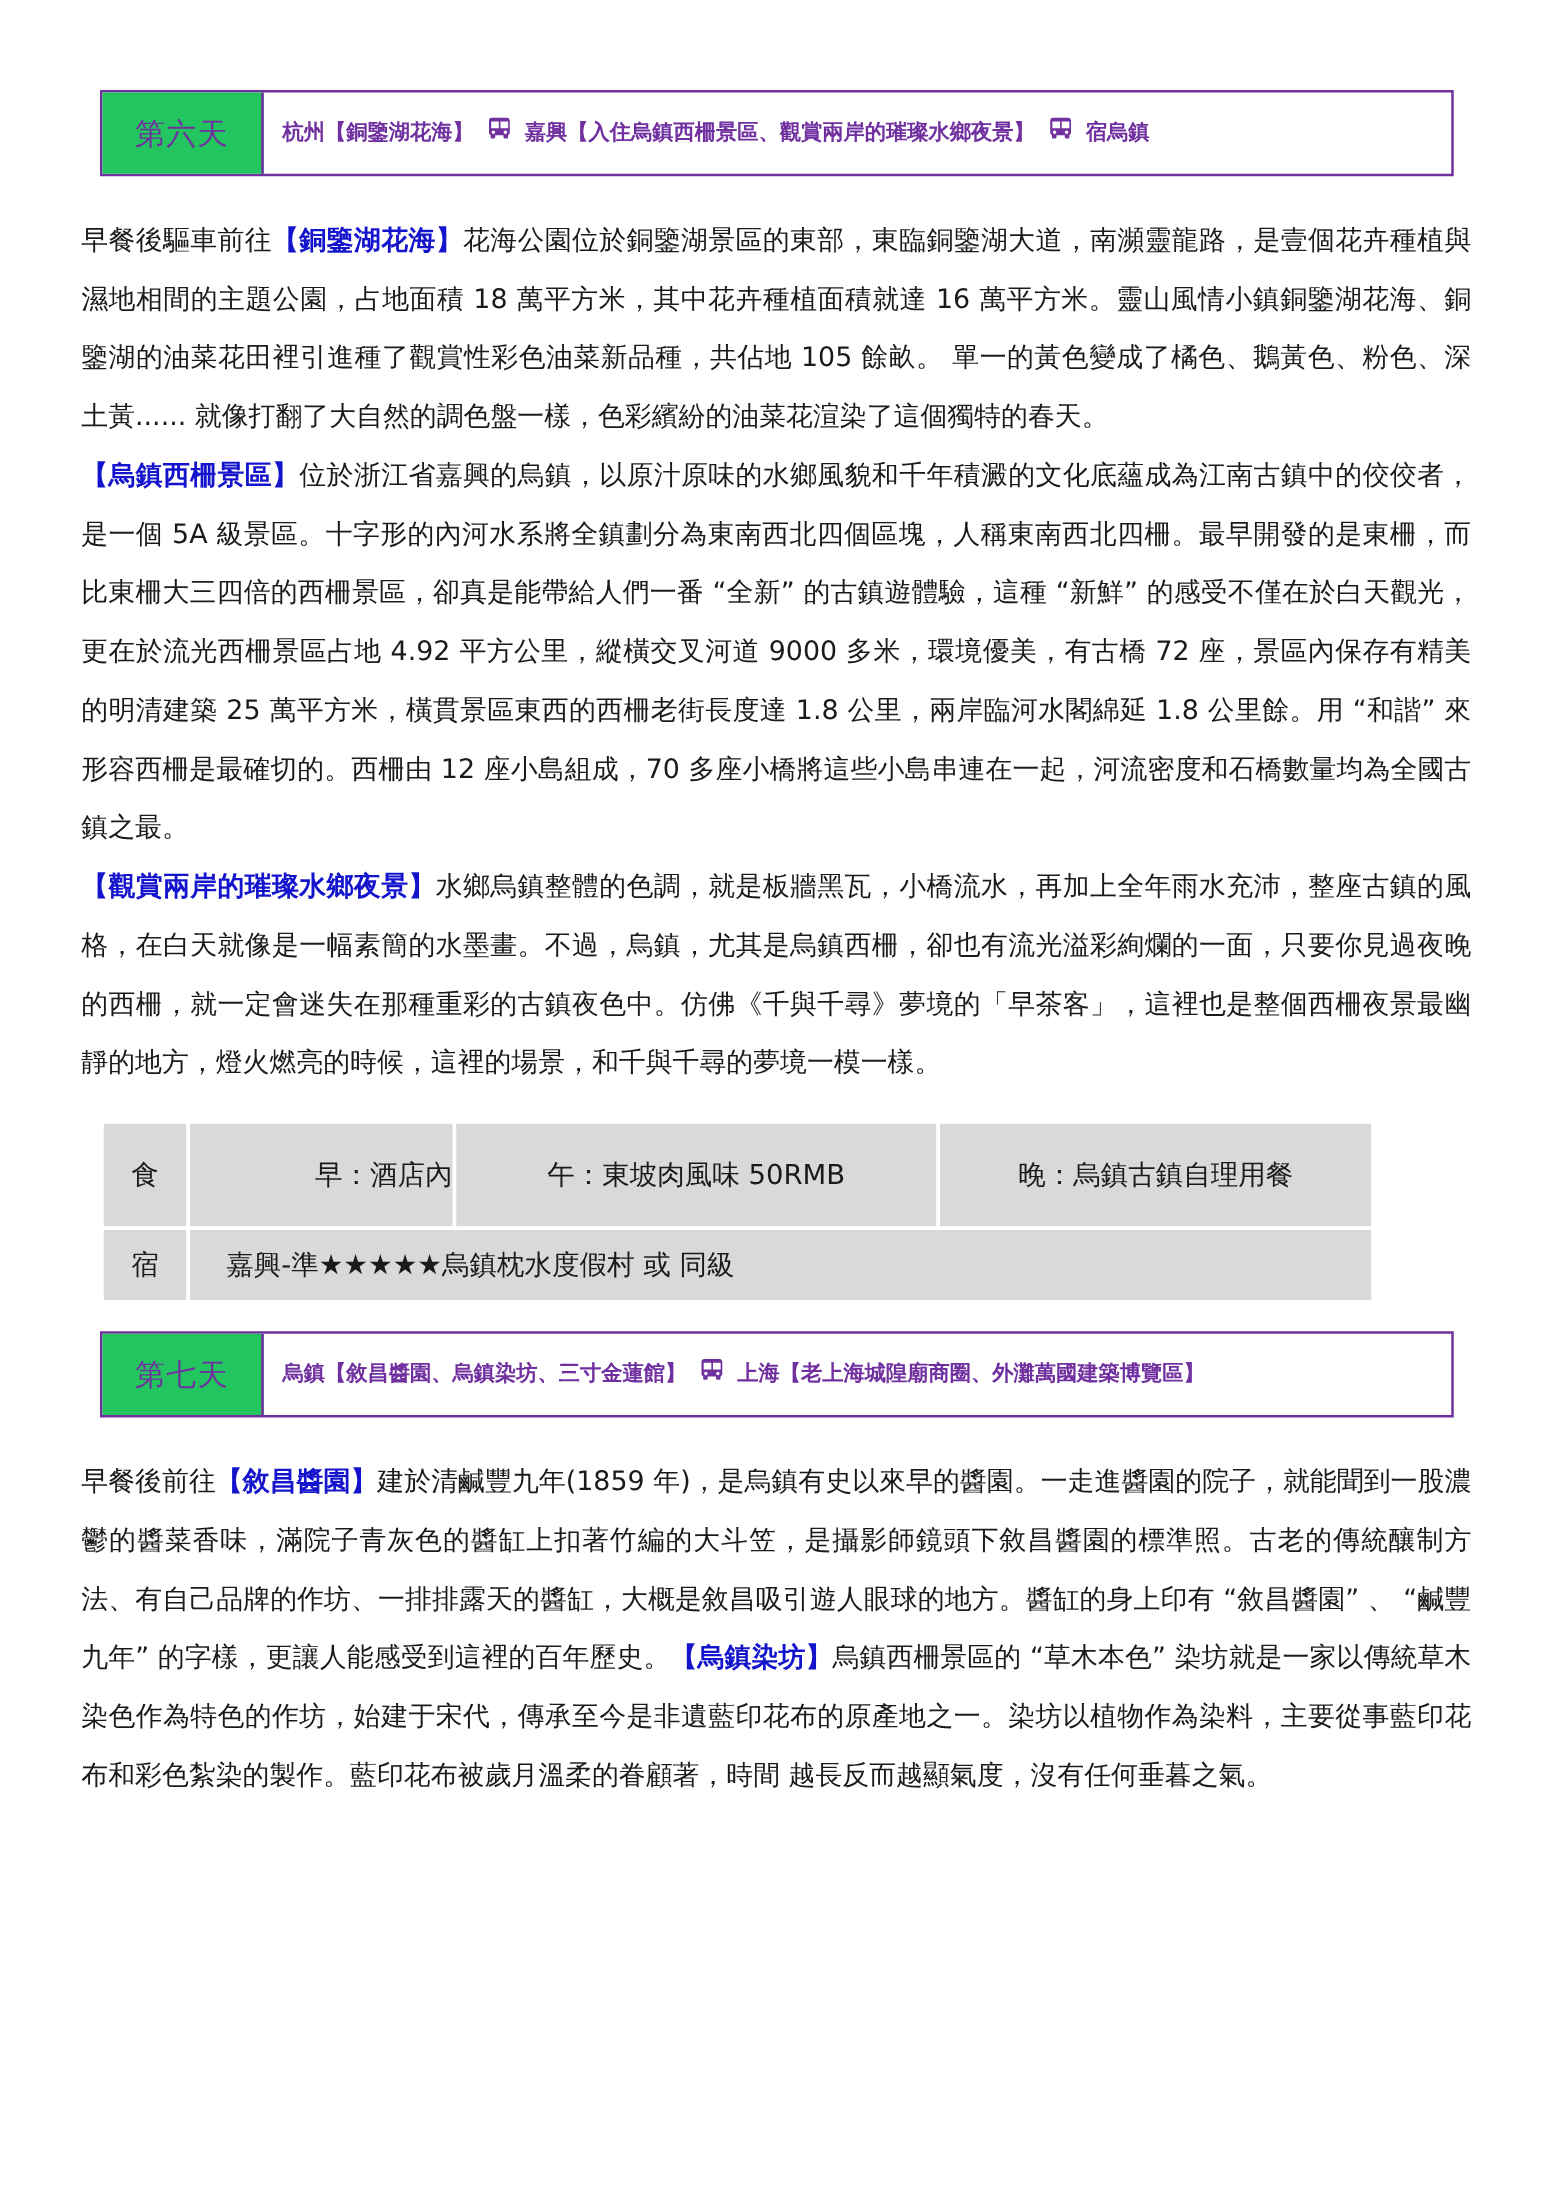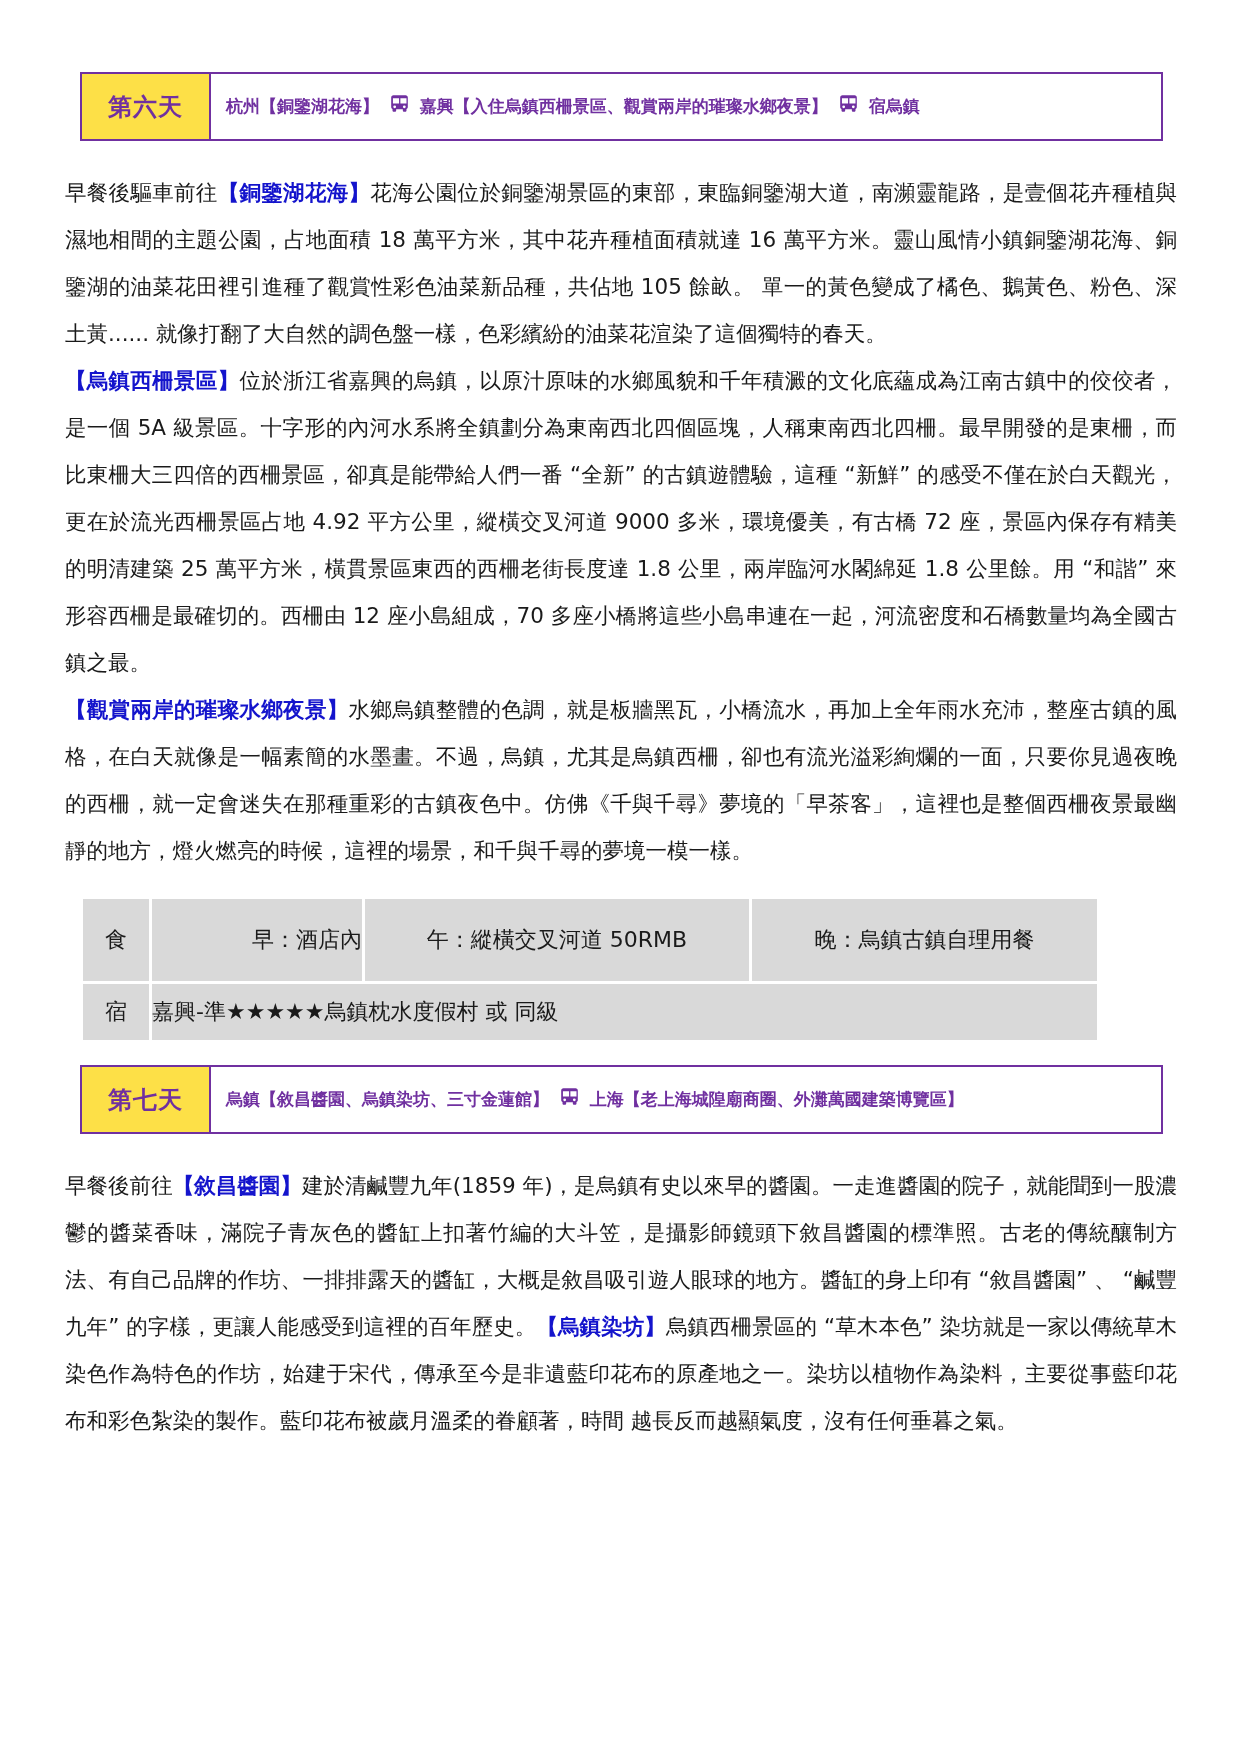--- a/index.html
+++ b/index.html
@@ -17,24 +17,24 @@
   .day-box {
     display:flex;
     margin-left:80px;
     width:1083px;
     border:2.5px solid #7030A0;
     background:#ffffff;
   }
   .day-box.first { margin-top:72px; }
   .day-box .label-cell {
     flex:0 0 129px;
-    background:#fde047;
+    background:#22c55e;
     border-right:2.5px solid #7030A0;
     display:flex; align-items:center; justify-content:center;
-    color:#7030A0; font-weight:bold; font-size:24px;
+    color:#7030A0; font-weight:normal; font-size:24px;
     letter-spacing:1px;
   }
   .day-box .title-cell {
     flex:1;
     padding:13px 16px 13px 15px;
     color:#7030A0; font-weight:bold;
     font-size:17px; line-height:39px;
     text-align:justify;
   }
   .bus-wrap { display:inline-block; vertical-align:-2px; margin:0 4px; }
@@ -65,21 +65,21 @@
     vertical-align:middle;
     text-align:center;
     color:#1a1a1a;
   }
   .meal-table tr.row-meal td { height:82px; }
   .meal-table tr.row-stay td { height:56px; }
   .meal-table td.lbl { width:66px; }
   .meal-table td.c1 { width:210px;text-align:right; }
   .meal-table td.c2 { width:384px; }
   .meal-table td.c3 { width:345px; }
-  .meal-table td.stay { text-align:left; padding-left:0; }
+  .meal-table td.stay { text-align:left; padding-left:29px; }
   .day-box.second { margin-top:22px; }
 </style>
 </head>
 <body>
 
 <div class="page">
 
   <div class="day-box first">
     <div class="label-cell">第六天</div>
     <div class="title-cell"><span>杭州【銅鑒湖花海】</span>
@@ -97,21 +97,21 @@
     <div class="para"><span>早餐後驅車前往</span><span class="hl">【銅鑒湖花海】</span><span>花海公園位於銅鑒湖景區的東部，東臨銅鑒湖大道，南瀕靈龍路，是壹個花卉種植與濕地相間的主題公園，占地面積 18 萬平方米，其中花卉種植面積就達 16 萬平方米。靈山風情小鎮銅鑒湖花海、銅鑒湖的油菜花田裡引進種了觀賞性彩色油菜新品種，共佔地 105 餘畝。 單一的黃色變成了橘色、鵝黃色、粉色、深土黃...... 就像打翻了大自然的調色盤一樣，色彩繽紛的油菜花渲染了這個獨特的春天。</span></div>
     <div class="para"><span class="hl">【烏鎮西柵景區】</span><span>位於浙江省嘉興的烏鎮，以原汁原味的水鄉風貌和千年積澱的文化底蘊成為江南古鎮中的佼佼者，是一個 5A 級景區。十字形的內河水系將全鎮劃分為東南西北四個區塊，人稱東南西北四柵。最早開發的是東柵，而比東柵大三四倍的西柵景區，卻真是能帶給人們一番 “全新” 的古鎮遊體驗，這種 “新鮮” 的感受不僅在於白天觀光，更在於流光西柵景區占地 4.92 平方公里，縱橫交叉河道 9000 多米，環境優美，有古橋 72 座，景區內保存有精美的明清建築 25 萬平方米，橫貫景區東西的西柵老街長度達 1.8 公里，兩岸臨河水閣綿延 1.8 公里餘。用 “和諧” 來形容西柵是最確切的。西柵由 12 座小島組成，70 多座小橋將這些小島串連在一起，河流密度和石橋數量均為全國古鎮之最。</span></div>
     <div class="para"><span class="hl">【觀賞兩岸的璀璨水鄉夜景】</span><span>水鄉烏鎮整體的色調，就是板牆黑瓦，小橋流水，再加上全年雨水充沛，整座古鎮的風格，在白天就像是一幅素簡的水墨畫。不過，烏鎮，尤其是烏鎮西柵，卻也有流光溢彩絢爛的一面，只要你見過夜晚的西柵，就一定會迷失在那種重彩的古鎮夜色中。仿佛《千與千尋》夢境的「早茶客」，這裡也是整個西柵夜景最幽靜的地方，燈火燃亮的時候，這裡的場景，和千與千尋的夢境一模一樣。</span></div>
   </div>
 
   <table class="meal-table">
     <tbody>
         <tr class="row-meal">
       <td class="lbl">食</td>
       <td class="c1">早：酒店內</td>
-      <td class="c2">午：縱橫交叉河道 50RMB</td>
+      <td class="c2">午：東坡肉風味 50RMB</td>
       <td class="c3">晚：烏鎮古鎮自理用餐</td>
     </tr>
     <tr class="row-stay">
       <td class="lbl">宿</td>
       <td class="stay" colspan="3">嘉興-準★★★★★烏鎮枕水度假村 或 同級</td>
     </tr>
   </tbody>
     </table>
 
   <div class="day-box second">

